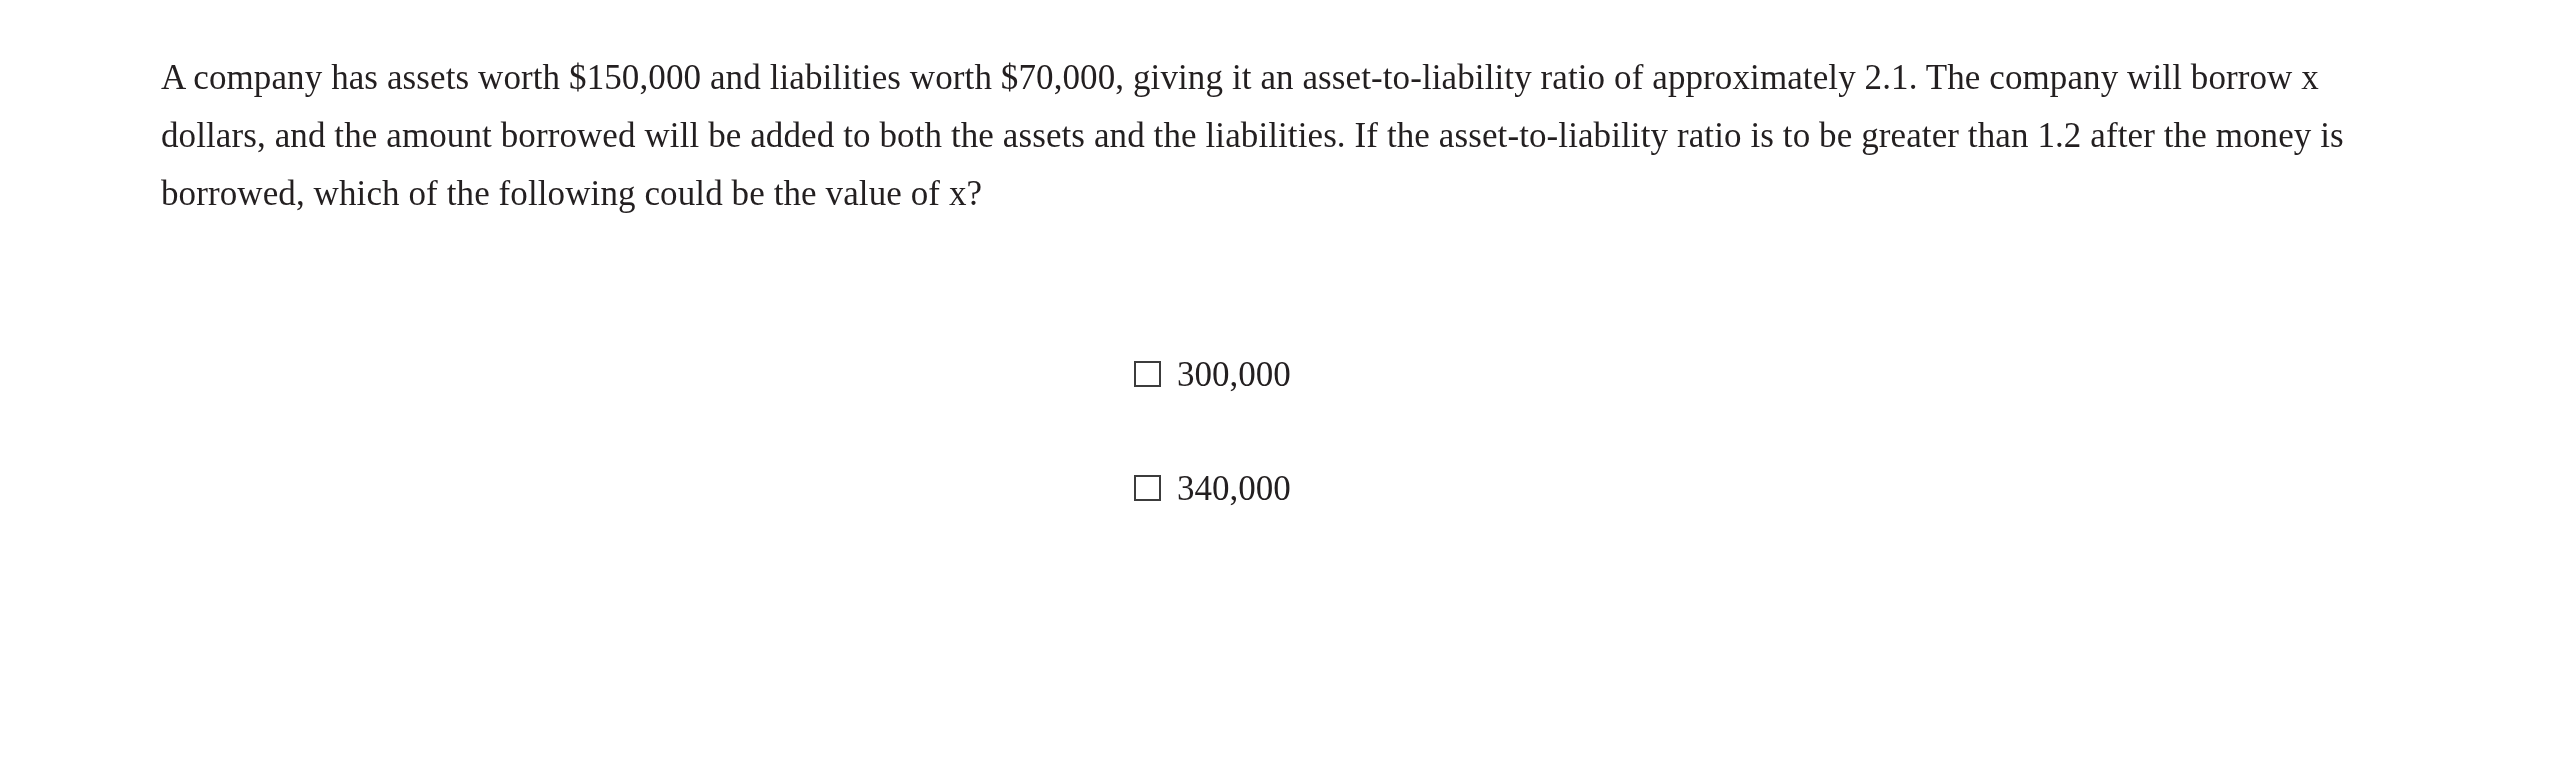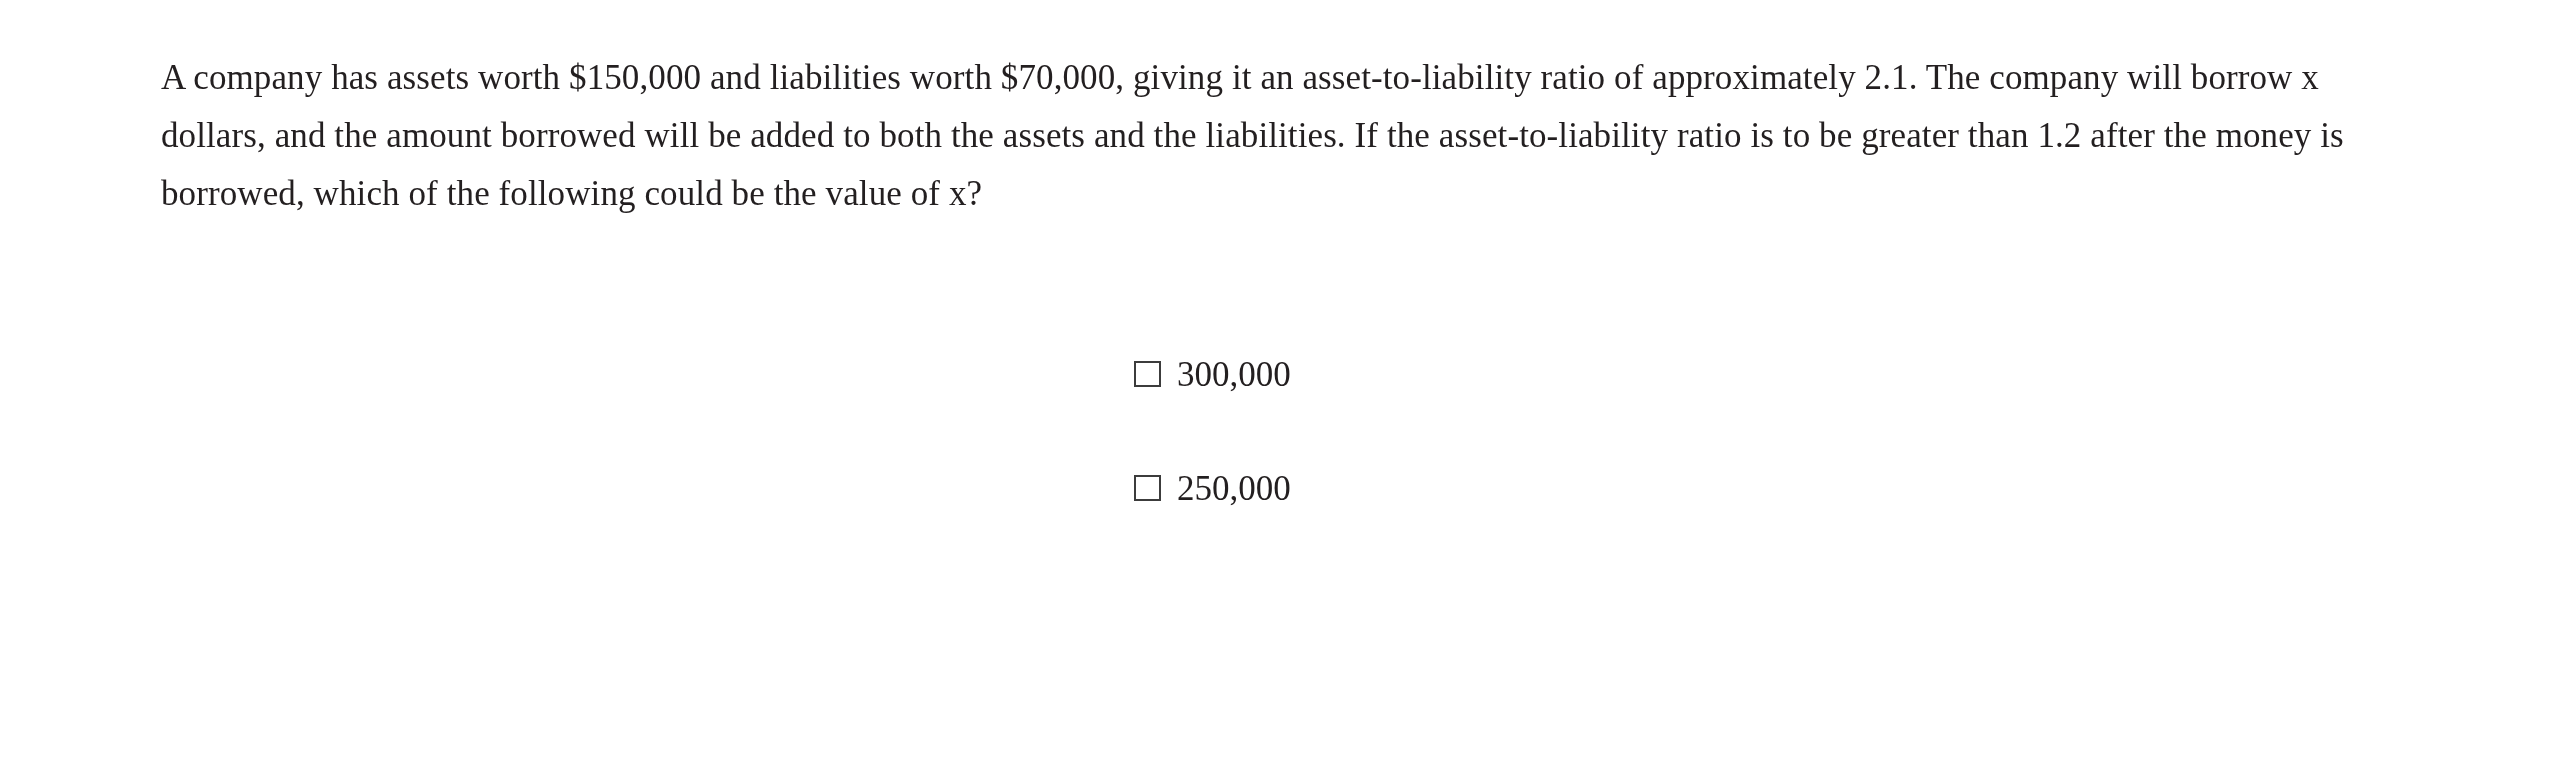--- a/index.html
+++ b/index.html
@@ -90,20 +90,20 @@
   <div class="options">
 
     <div class="option-row">
       <span class="checkbox"></span>
       <span class="option-label">300,000</span>
     </div>
 
 
     <div class="option-row">
       <span class="checkbox"></span>
-      <span class="option-label">250,000</span>
+      <span class="option-label">340,000</span>
     </div>
 
 
   </div>
 
 </div>
 
 
 </body></html>

